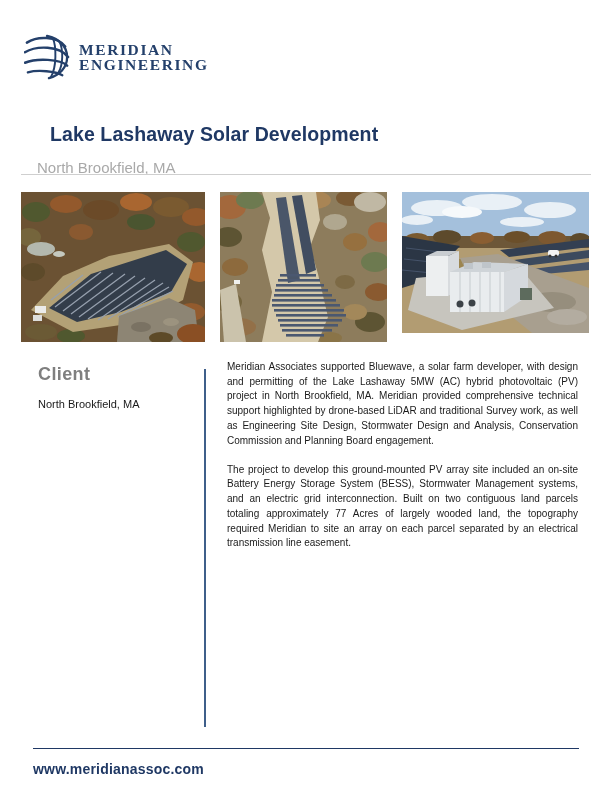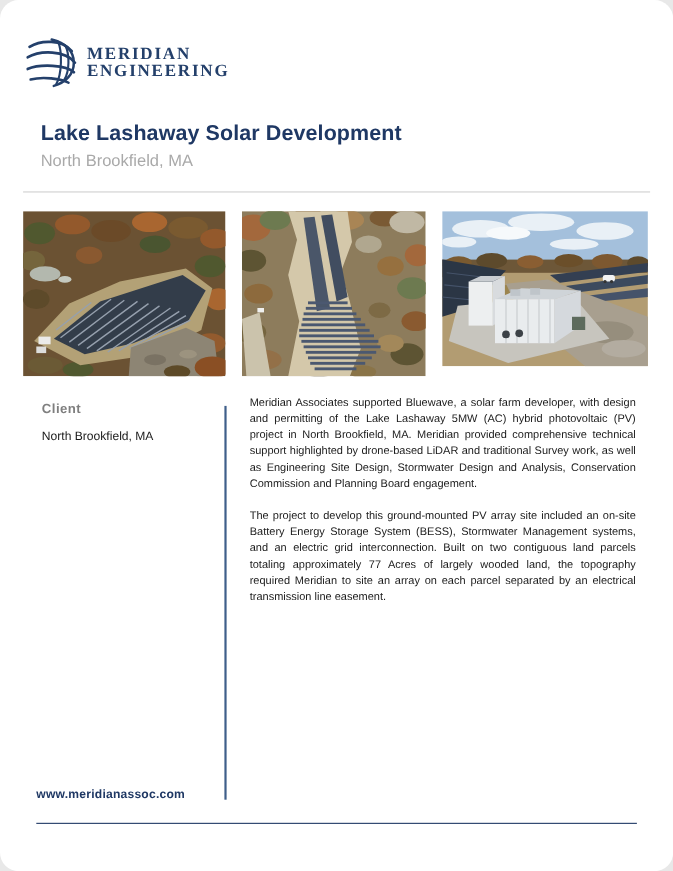--- a/index.html
+++ b/index.html
@@ -1,45 +1,44 @@
 <!DOCTYPE html>
 <html><head>
 <meta charset="utf-8">
 <style>
   html,body{margin:0;padding:0;background:#e8e8e8;}
   .page{
     position:relative;width:612px;height:792px;background:#ffffff;
     margin:0 auto;overflow:hidden;
     font-family:"Liberation Sans", sans-serif;
-    border-radius:17px;
   }
   
   .logo{position:absolute;left:24px;top:33px;display:flex;align-items:center;}
   .logo-globe{width:46px;height:48px;}
   .logo-text{margin-left:9px;font-family:"Liberation Serif", serif;font-weight:600;
     color:#24406B;font-size:15.5px;line-height:15px;letter-spacing:1.6px;}
   
   .title-block{position:absolute;left:37px;top:110px;}
-  .doc-title{margin:0;font-size:19.5px;font-weight:bold;color:#1F3864;letter-spacing:.1px;}
+  .doc-title{margin:13px;font-size:19.5px;font-weight:bold;color:#1F3864;letter-spacing:.1px;}
   .doc-subtitle{margin:5px 0 0 0;font-size:15px;color:#A9A9A9;}
   .rule-light{position:absolute;left:21px;width:570px;top:174px;border-top:1px solid #CFCFCF;}
   
   .photos{position:absolute;left:21px;top:192px;display:flex;gap:15px;align-items:flex-start;}
   .photo{display:block;}
   
   .client-col{position:absolute;left:38px;top:364px;width:150px;}
-  .client-heading{margin:0;font-size:12px;font-weight:bold;color:#7F7F7F;letter-spacing:.4px;}
+  .client-heading{margin:0;font-size:18px;font-weight:bold;color:#7F7F7F;letter-spacing:.4px;}
   .client-value{margin:13px 0 0 0;font-size:11px;color:#1a1a1a;}
   .vdivider{position:absolute;left:204px;top:369px;width:2px;height:358px;background:#3F5F8A;}
   .body-col{position:absolute;left:227px;top:360px;width:351px;
     font-size:10px;line-height:14.7px;color:#1a1a1a;text-align:justify;}
   .body-col p{margin:0 0 14.5px 0;}
   .body-col p:last-child{margin-bottom:0;}
   
-  .footer-site{position:absolute;left:33px;top:716px;font-size:11px;font-weight:bold;
+  .footer-site{position:absolute;left:33px;top:761px;font-size:14px;font-weight:bold;
     color:#1F3864;text-decoration:none;letter-spacing:.2px;}
   .footer-rule{position:absolute;left:33px;width:546px;top:748px;border-top:1.6px solid #1F3864;}
   .footer-services{position:absolute;left:33px;top:755px;width:552px;font-size:8.6px;
     font-weight:bold;color:#1F3864;letter-spacing:.55px;word-spacing:3.5px;white-space:nowrap;}
 </style>
 </head>
 <body>
 
 <div class="page">
 

